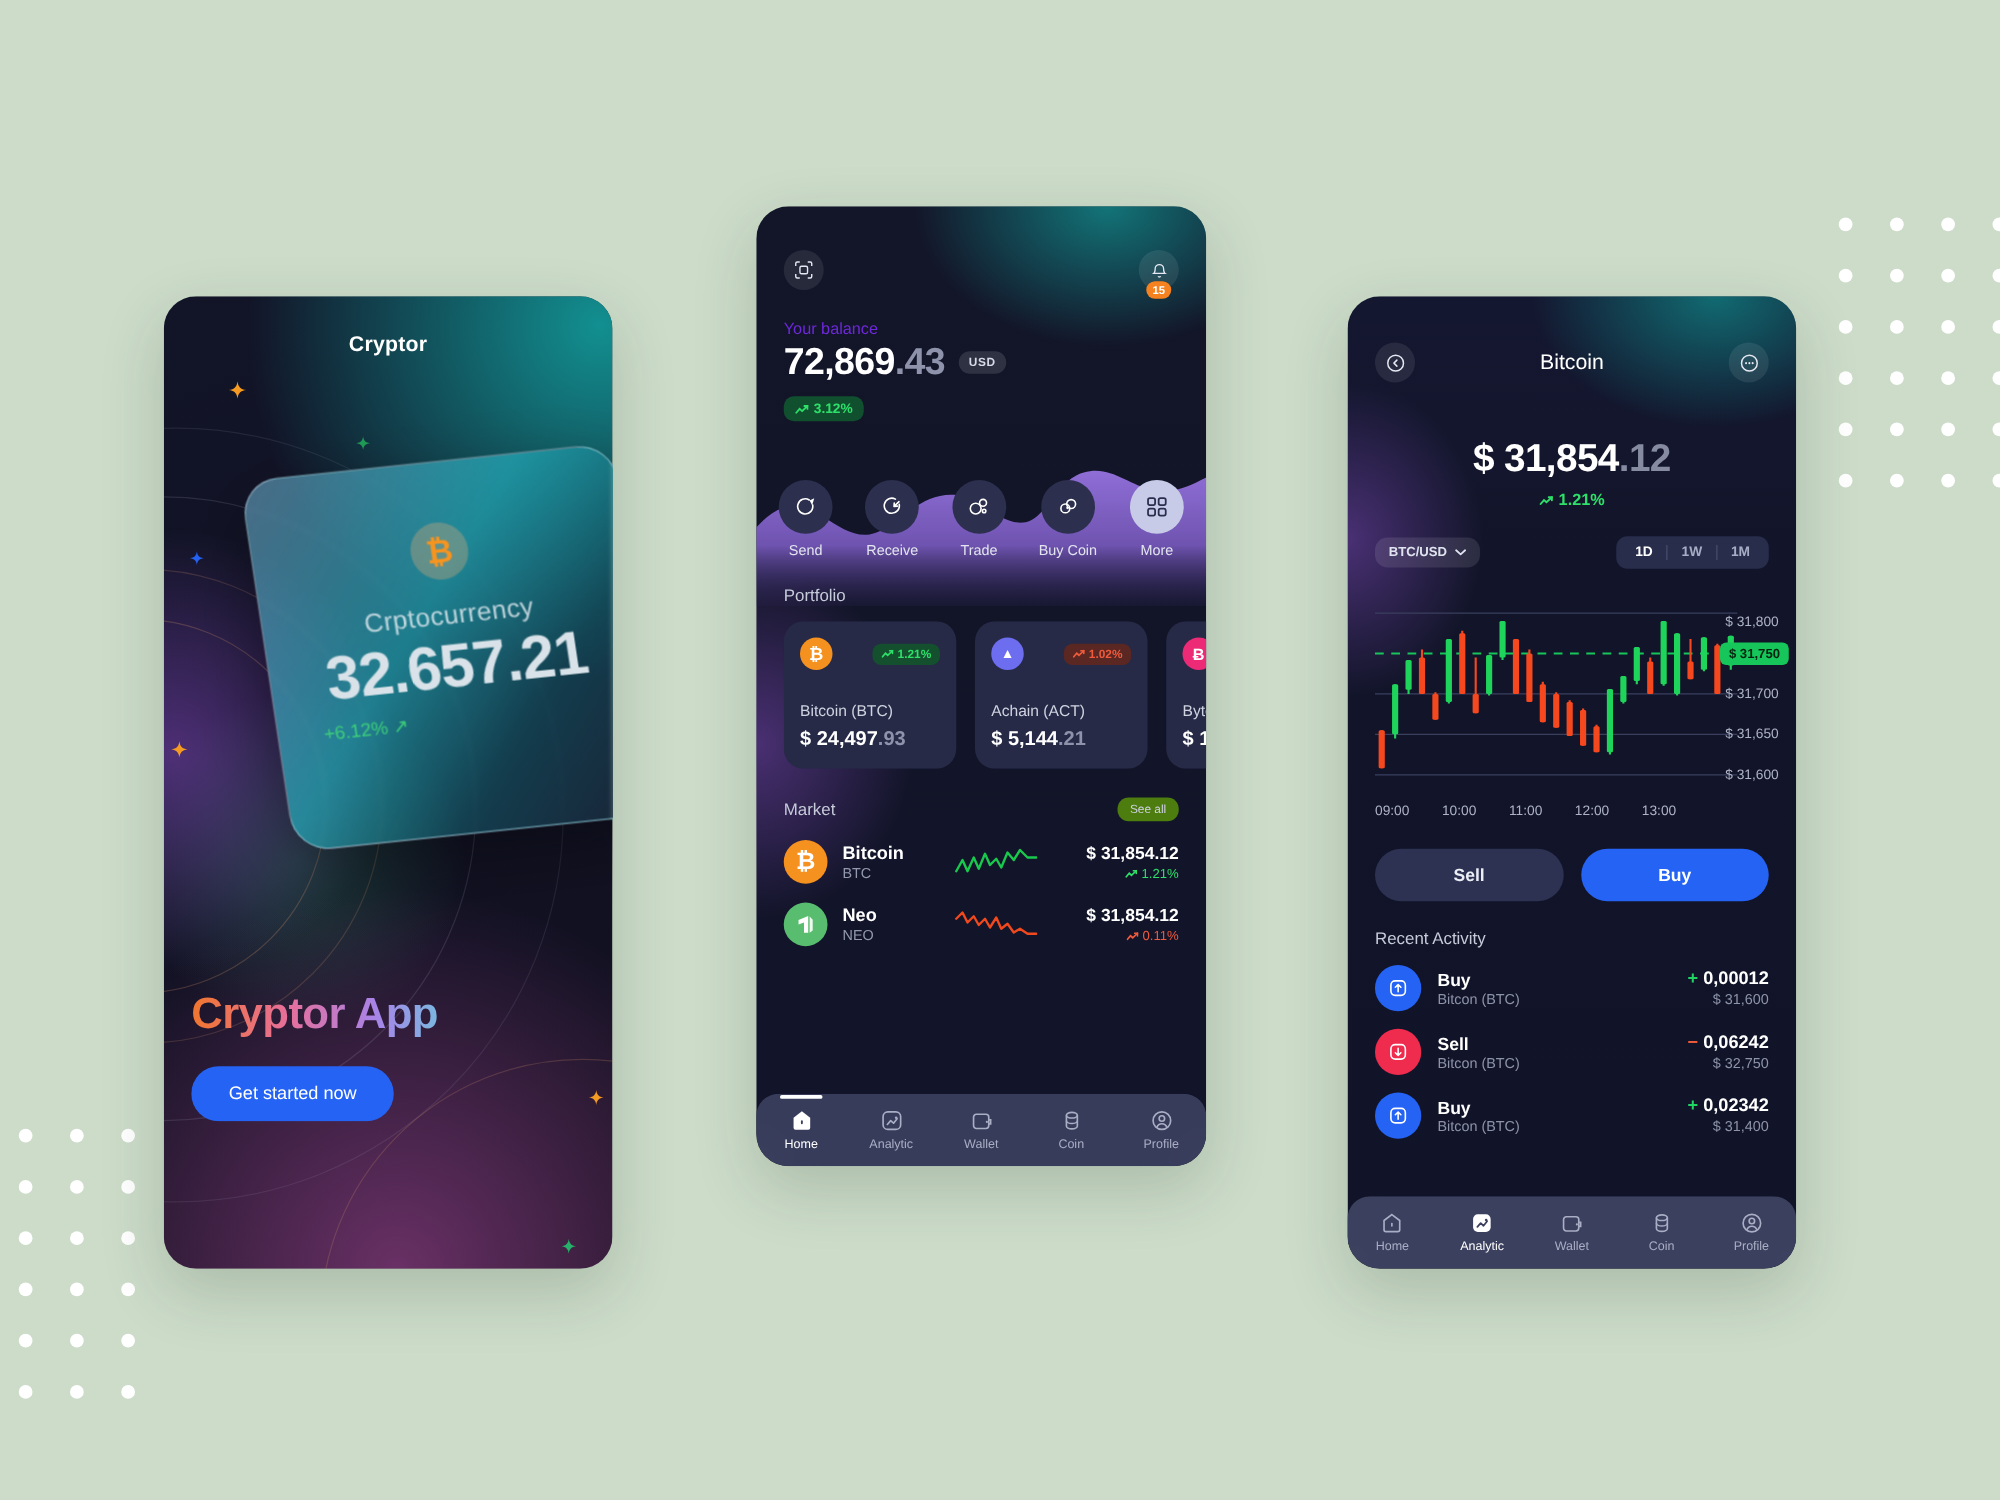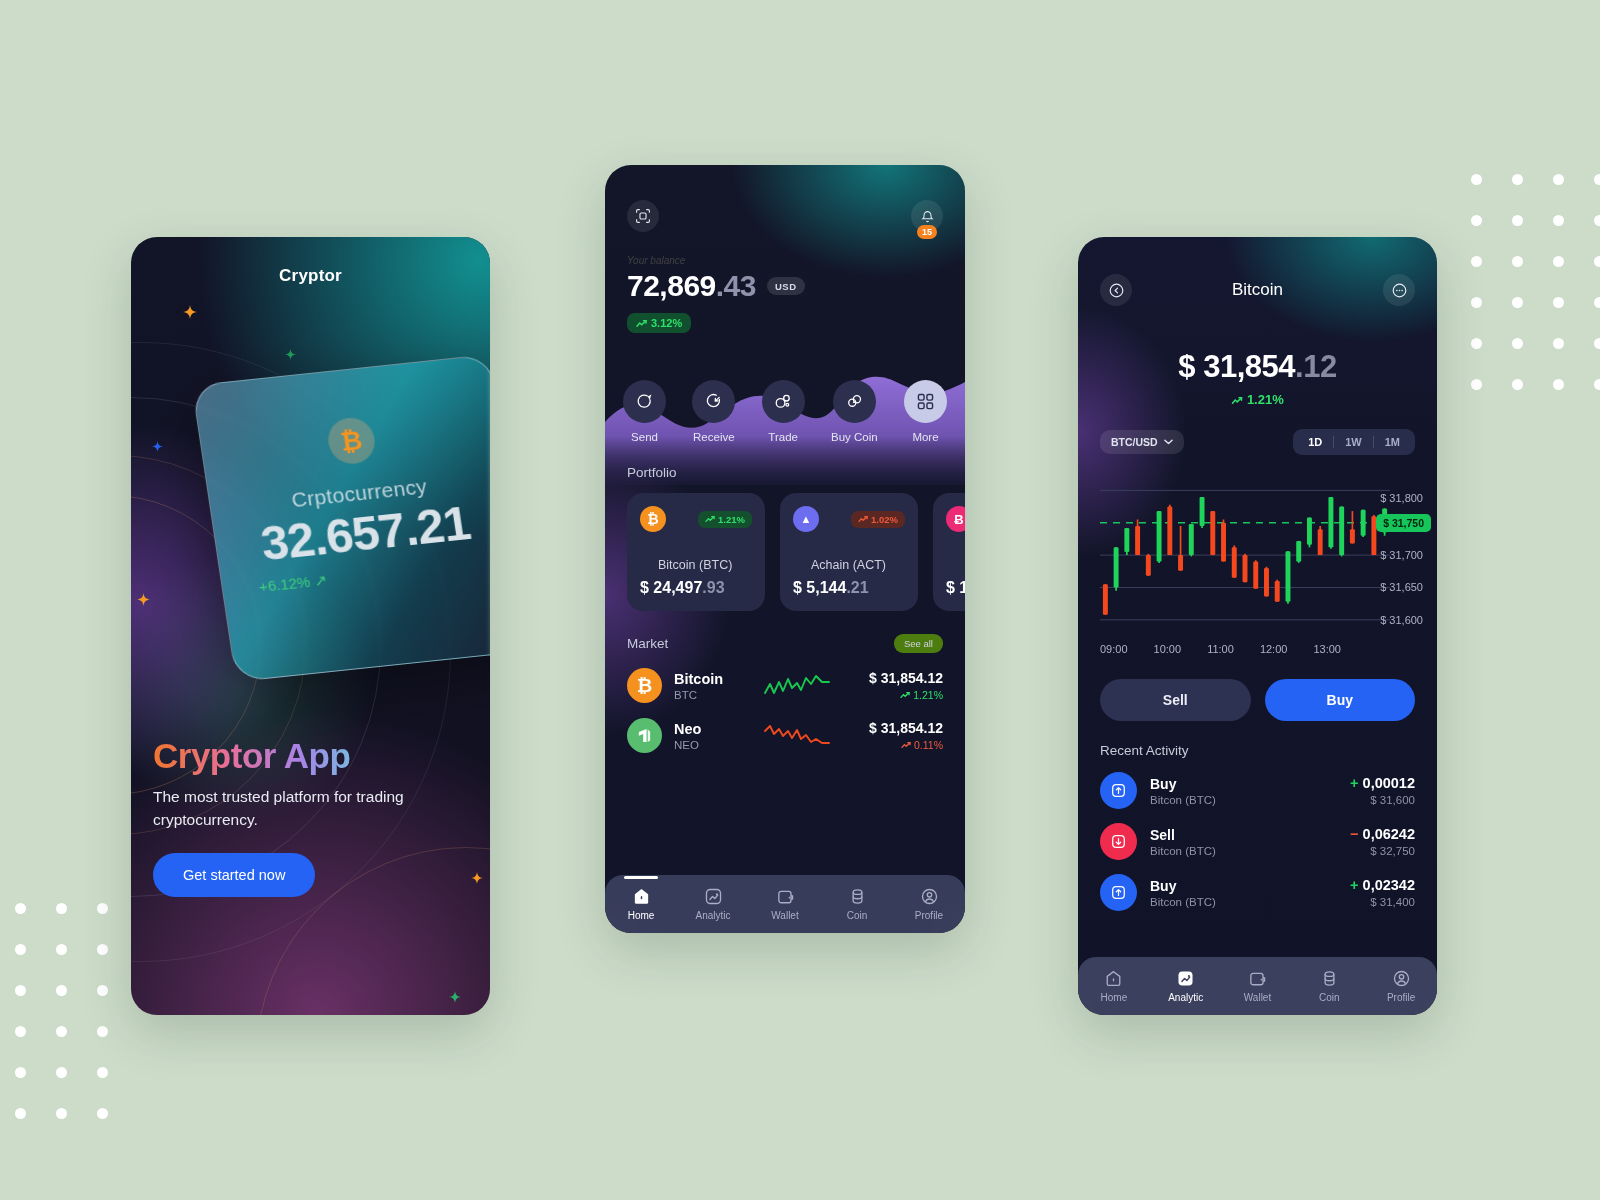--- a/index.html
+++ b/index.html
@@ -118,21 +118,21 @@
     background:rgba(255,255,255,.085);
     display:flex; align-items:center; justify-content:center;
     border:none; cursor:pointer; position:relative;
   }
   .row-between { display:flex; align-items:flex-start; justify-content:space-between; }
   .badge {
     position:absolute; bottom:-7px; left:50%; transform:translateX(-50%);
     background:#f5811f; color:#fff; font-size:9px; font-weight:700;
     padding:1.5px 5px; border-radius:7px; line-height:1.2;
   }
-  .bal-label { margin-top:23px; color:#404040; font-size:10px;font-style:italic; }
+  .bal-label { margin-top:23px; color:#6d28d9; font-size:13px; }
   .bal-row { margin-top:3px; display:flex; align-items:center; gap:11px; }
   .bal-amount { font-size:30px; font-weight:700; color:#fff; letter-spacing:-.5px; }
   .bal-amount .dim { color:#8e93ab; }
   .chip-usd {
     background:rgba(255,255,255,.12); color:#d7dbe8; font-size:9.5px; font-weight:700;
     padding:3.5px 8px; border-radius:9px; letter-spacing:.5px;
   }
   .chip-up {
     margin-top:10px; display:inline-flex; align-items:center; gap:4px;
     background:#10502e; color:#2ee06a; font-size:11px; font-weight:600;
@@ -158,21 +158,21 @@
   .pf-scroll { display:flex; gap:15px; margin-top:13px; overflow:hidden; }
   .pf-card {
     flex:0 0 138px; height:118px; background:#262a47; border-radius:16px;
     padding:13px 13px 0 13px; position:relative; cursor:pointer;
   }
   .pf-head { display:flex; align-items:center; justify-content:space-between; }
   .coin-ic { width:26px; height:26px; border-radius:50%; display:flex; align-items:center; justify-content:center; }
   .pill { font-size:9.5px; font-weight:600; padding:3px 7px; border-radius:7px; display:inline-flex; align-items:center; gap:3px; }
   .pill.up { background:#14502e; color:#2ee06a; }
   .pill.dn { background:#5a2722; color:#f05a3c; }
-  .pf-name { position:absolute; left:31px; bottom:39px; color:#cfd3e0; font-size:12.5px; }
+  .pf-name { position:absolute; left:13px; bottom:39px; color:#cfd3e0; font-size:12.5px; }
   .pf-val  { position:absolute; left:13px; bottom:14px; color:#fff; font-size:16px; font-weight:700; }
   .pf-val .dim { color:#8e93ab; font-weight:700; }
 
   .mk-head { display:flex; align-items:center; justify-content:space-between; padding-right:22px; margin-top:23px; }
   .see-all { background:#4d7c0f; color:#cfd3e2; font-size:9.5px; padding:4px 10px; border-radius:9px; border:none; cursor:pointer; font-family:"Liberation Sans",sans-serif;}
   .mk-row { display:flex; align-items:center; padding-right:22px; margin-top:15px; cursor:pointer; }
   .mk-ic { width:35px; height:35px; border-radius:50%; display:flex; align-items:center; justify-content:center; flex:0 0 35px; }
   .mk-txt { margin-left:12px; flex:0 0 90px; }
   .mk-n { color:#fff; font-size:14.5px; font-weight:700; }
   .mk-s { color:#9399ae; font-size:11.5px; margin-top:2px; }
@@ -356,21 +356,20 @@
           <span class="arr">↗</span>
         </div>
       </div>
     </div>
 
     <div class="p1-hero">
       <div class="p1-h1">
         <span>Cryptor</span>
         <span>App</span>
       </div>
-      <div class="p1-sub">The most trusted platform for trading cryptocurrency.</div>
       <button class="p1-cta">Get started now</button>
     </div>
   </div>
 </div>
 
 <div class="phone" id="phone2">
   <div class="pscreen">
     <div class="p2-bg"></div>
 
     <svg class="wave" viewBox="0 0 360 135" preserveAspectRatio="none">

